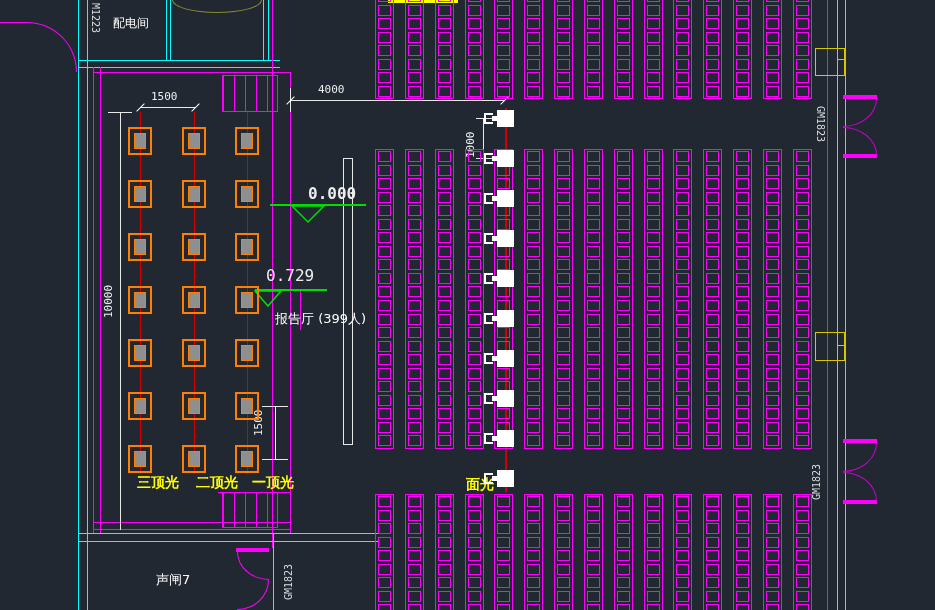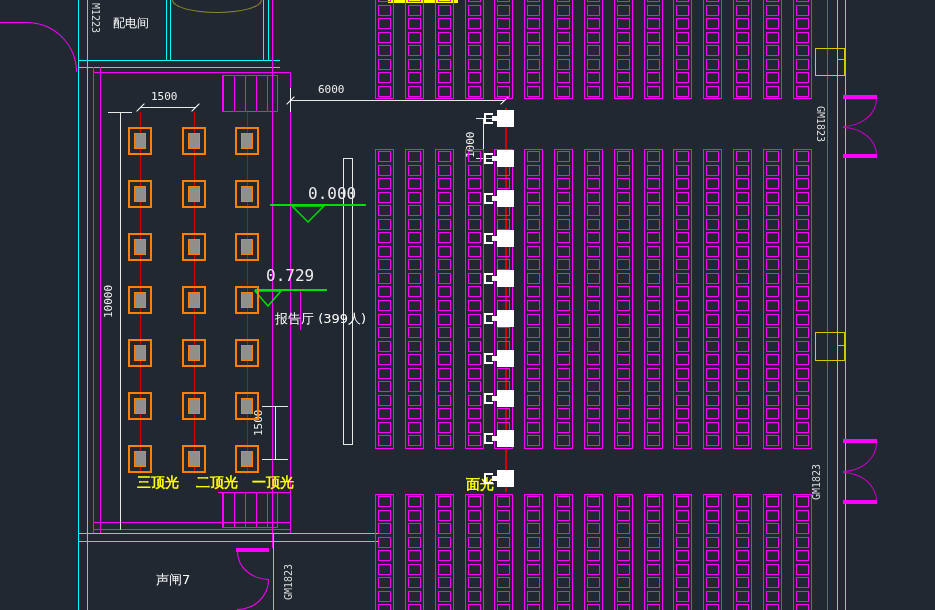--- a/index.html
+++ b/index.html
@@ -107,37 +107,37 @@
 
   <div class="h wh" style="left:140px;top:107px;width:55px;"></div>
   <div class="tick" style="left:135px;top:107px;"></div>
   <div class="tick" style="left:190px;top:107px;"></div>
   <div class="txt dim" style="left:151px;top:90px;">1500</div>
 
   <div class="h wh" style="left:290px;top:100px;width:215px;"></div>
   <div class="v wh" style="left:290px;top:88px;height:24px;"></div>
   <div class="tick" style="left:285px;top:100px;"></div>
   <div class="tick" style="left:499px;top:100px;"></div>
-  <div class="txt dim" style="left:318px;top:83px;">6000</div>
+  <div class="txt dim" style="left:318px;top:83px;">4000</div>
 
   <div class="v wh" style="left:483px;top:118px;height:40px;"></div>
   <div class="h wh" style="left:476px;top:118px;width:22px;"></div>
   <div class="h wh" style="left:476px;top:158px;width:22px;"></div>
   <div class="txt dim rotm90" style="left:464px;top:158px;">1000</div>
 
   <div class="v wh" style="left:120px;top:112px;height:418px;"></div>
   <div class="h wh" style="left:108px;top:112px;width:24px;"></div>
   <div class="txt dim rotm90" style="left:102px;top:318px;">10000</div>
 
   <div class="v wh" style="left:275px;top:406px;height:53px;"></div>
   <div class="h wh" style="left:262px;top:406px;width:26px;"></div>
   <div class="h wh" style="left:262px;top:459px;width:26px;"></div>
   <div class="txt dim rotm90" style="left:252px;top:436px;">1500</div>
 
-  <div class="txt lvl" style="left:308px;top:184px;">0.000</div>
+  <div class="txt lvl" style="left:308px;top:184px;font-weight:bold;">0.000</div>
   <div class="gr" style="position:absolute;left:270px;top:204px;width:96px;height:2px;"></div>
   <svg style="position:absolute;left:291px;top:205px;" width="34" height="19">
     <path d="M1 1 L33 1 L17 17 Z" fill="none" stroke="#00e000" stroke-width="1.5"></path>
   </svg>
 
   <div class="txt lvl" style="left:266px;top:266px;">0.729</div>
   <div class="gr" style="position:absolute;left:255px;top:289px;width:72px;height:2px;"></div>
   <svg style="position:absolute;left:254px;top:290px;" width="28" height="18">
     <path d="M1 1 L27 1 L14 16 Z" fill="none" stroke="#00e000" stroke-width="1.5"></path>
   </svg>

